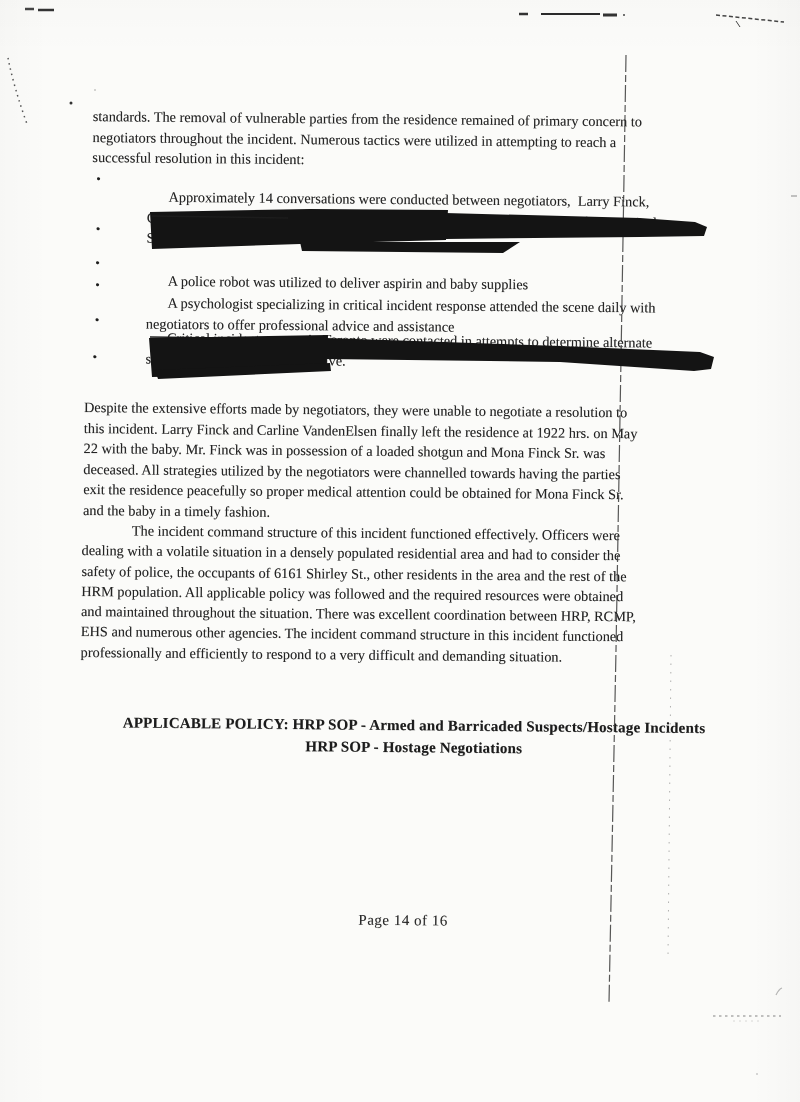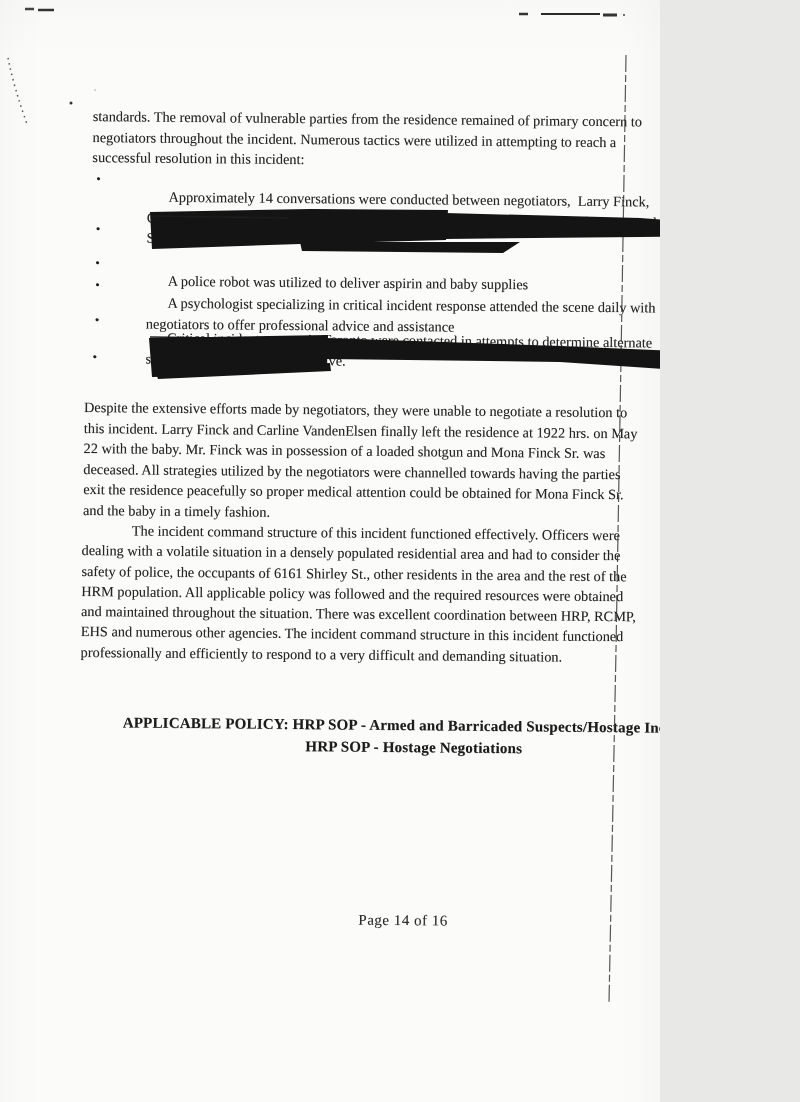--- a/index.html
+++ b/index.html
@@ -1,18 +1,18 @@
 <!DOCTYPE html>
 <html><head>
 <meta charset="utf-8">
 <style>
   html,body{margin:0;padding:0;background:#e8e8e6;}
   .page{
     position:relative;
-    width:660px;height:1102px;
+    width:800px;height:1102px;
     background:#fbfbf9;
     overflow:hidden;
     font-family:"Liberation Serif","DejaVu Serif",serif;
     color:#222;
   }
   .scan-tint{
     position:absolute;inset:0;
     background:
       linear-gradient(90deg, rgba(0,0,0,0.015), rgba(0,0,0,0) 6%, rgba(0,0,0,0) 94%, rgba(0,0,0,0.02)),
       linear-gradient(180deg, rgba(0,0,0,0.012), rgba(0,0,0,0) 5%);

